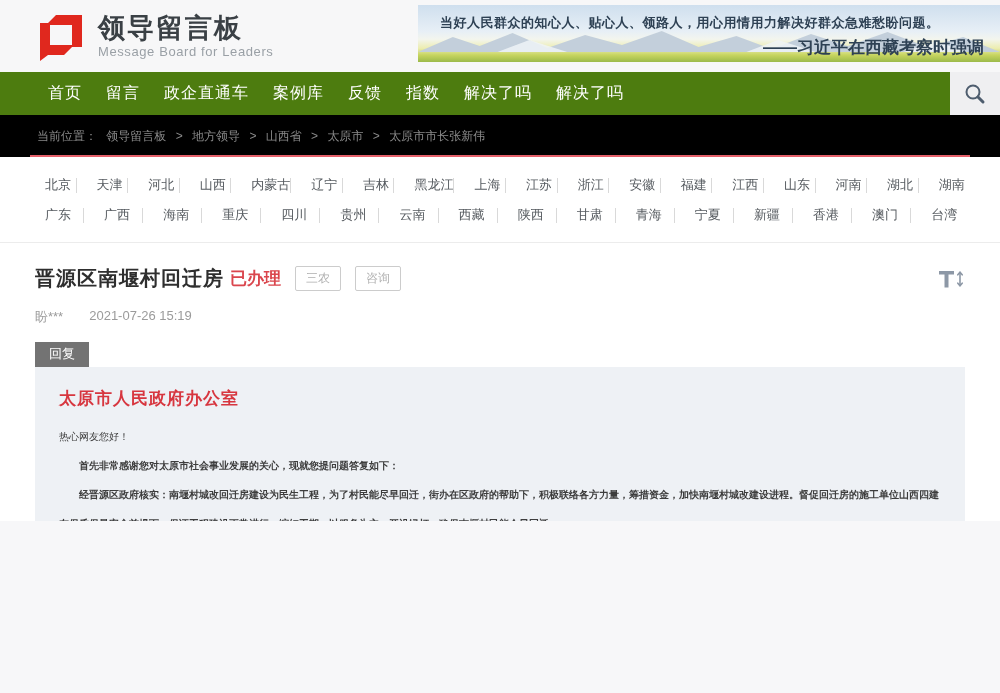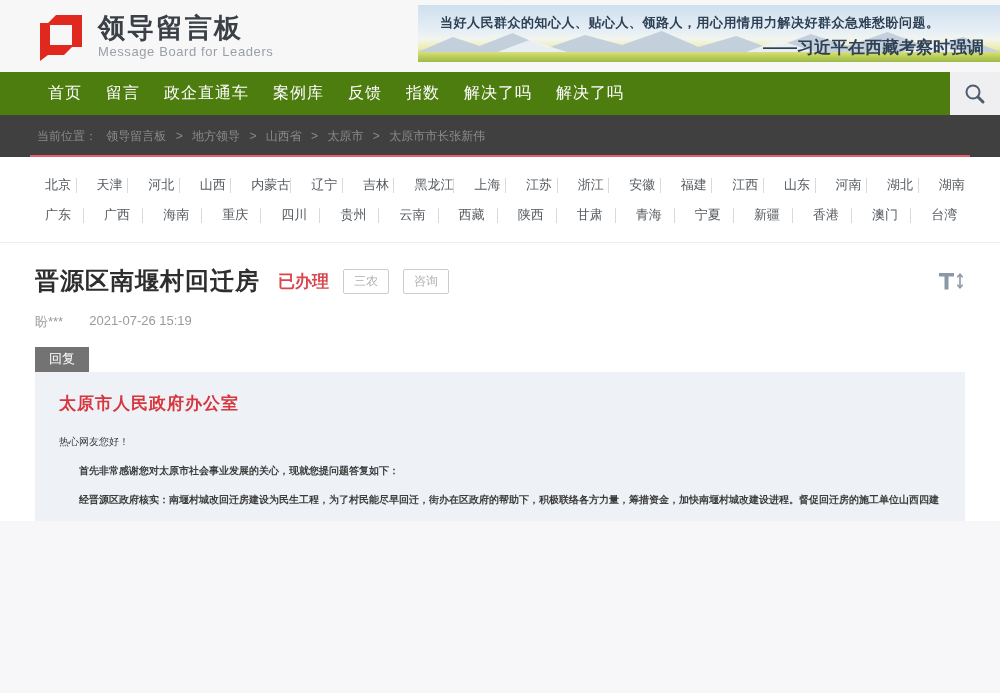--- a/index.html
+++ b/index.html
@@ -20,38 +20,38 @@
   .banner-quote { position:absolute; left:22px; top:9px; width:545px; font-size:13px; font-weight:bold; color:#2e4154; letter-spacing:0.5px; }
   .banner-attrib { position:absolute; right:16px; top:31px; font-size:17px; font-weight:bold; color:#2e4154; }
 
   
   .nav { height:43px; background:#4d7c0f; display:flex; align-items:stretch; }
   .nav-items { display:flex; align-items:center; gap:24px; padding-left:48px; }
   .nav-item { color:#ffffff; font-size:16px; letter-spacing:1px; cursor:pointer; }
   .search-box { margin-left:auto; width:50px; height:43px; background:#efeff1; display:flex; align-items:center; justify-content:center; cursor:pointer; }
 
   
-  .breadcrumb-wrap { background:#404040; }
+  .breadcrumb-wrap { background:#000000; }
   .breadcrumb { padding:13px 30px 10px 37px; font-size:12px; color:#8a8a8a; }
   .breadcrumb span { margin-right:6px; }
   .crumb-link { cursor:pointer; }
   .red-line { margin:0 30px; border-bottom:2px solid #e5606a; }
 
   
   .provinces { background:#ffffff; padding:13px 10px 12px 45px; border-bottom:1px solid #ececec; }
   .prow { display:flex; height:30px; align-items:center; }
   .pcell { width:46px; margin-right:20px; border-right:1px solid #d9d9d9; font-size:13px; color:#555a5f;
            display:flex; align-items:center; height:15px; cursor:pointer; white-space:nowrap; }
   .pcell.last { border-right:none; }
 
   
   .main { background:#ffffff; padding:0 35px 26px 35px; }
   .title-row { display:flex; align-items:center; padding-top:22px; }
-  .post-title { font-size:24px; font-weight:bold; color:#2e2e2e; letter-spacing:1px; }
-  .post-status { margin-left:18px; font-size:17px; font-weight:bold; color:#da464d; }
+  .post-title { font-size:20px; font-weight:bold; color:#2e2e2e; letter-spacing:1px; }
+  .post-status { margin-left:6px; font-size:17px; font-weight:bold; color:#da464d; }
   .post-tag { margin-left:14px; font-size:12px; color:#b0b0b0; border:1px solid #cccccc; border-radius:2px; padding:3px 10px; background:#fff; }
   .fontsize-icon { margin-left:auto; display:flex; align-items:center; cursor:pointer; }
 
   .author-row { margin-top:16px; font-size:13px; color:#9b9b9b; display:flex; gap:26px; }
 
   .post-body { margin-top:12px; font-size:14px; color:#404040; line-height:30px; }
   .post-body p.indent { text-indent:2em; }
 
   .reply-badge { display:inline-block; margin-top:16px; background:#737373; color:#ffffff; font-size:13px; padding:3px 14px 4px; }
   .reply-box { background:#eef1f5; padding:16px 24px 10px 24px; }

